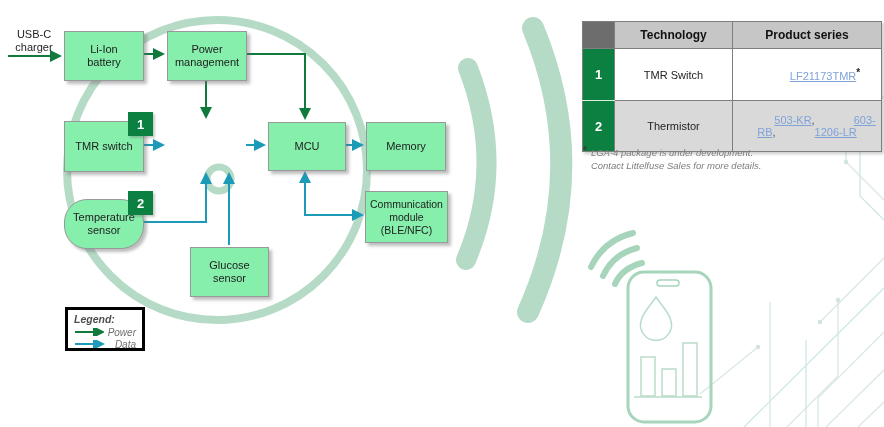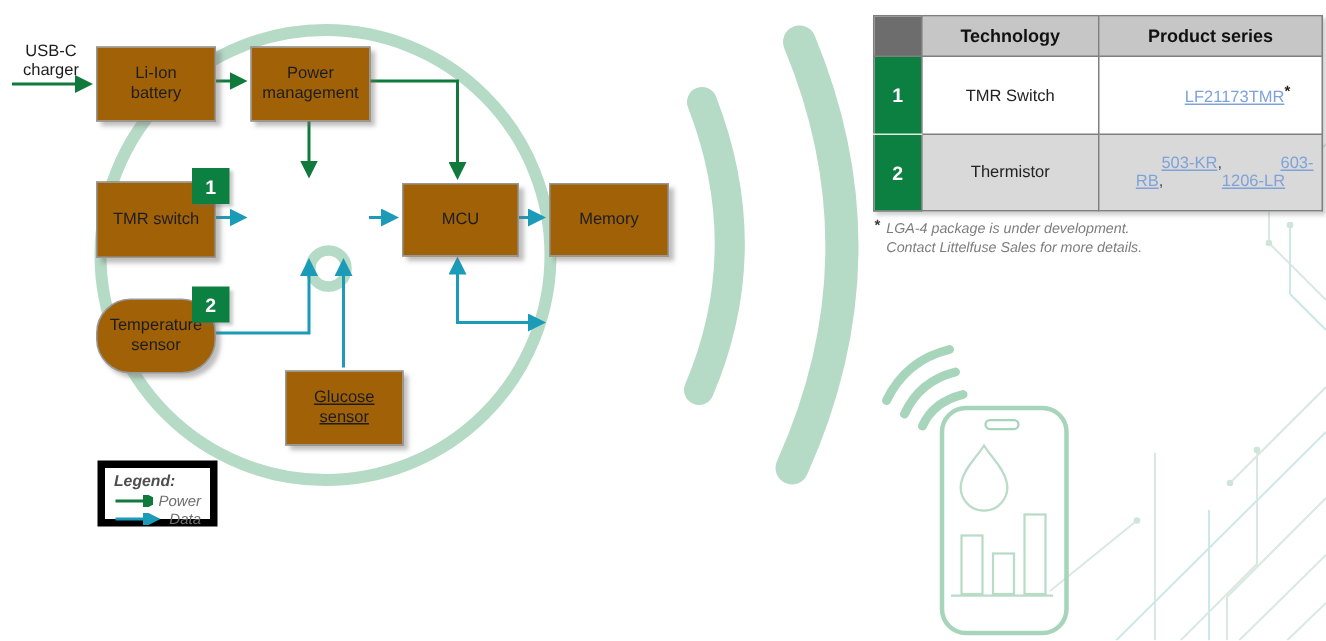--- a/index.html
+++ b/index.html
@@ -4,48 +4,48 @@
 <style>
   html,body{margin:0;padding:0;background:#ffffff;}
   .stage{
     position:relative;width:884px;height:427px;overflow:hidden;background:#ffffff;
     font-family:"Liberation Sans","DejaVu Sans",sans-serif;color:#1d1d1d;
   }
   .layer{position:absolute;left:0;top:0;z-index:1;}
 
   
   .box{
-    position:absolute;z-index:2;background:#a16207;border:1px solid #97989a;
+    position:absolute;z-index:2;background:#86efac;border:1px solid #97989a;
     box-shadow:3px 3px 3px rgba(110,110,110,.45);
     display:flex;align-items:center;justify-content:center;text-align:center;
     font-size:11px;line-height:13px;color:#1d1d1d;white-space:pre-line;
   }
   .ext-label{
     position:absolute;z-index:2;font-size:11px;line-height:13px;text-align:center;
     white-space:pre-line;color:#1d1d1d;
   }
   .badge{
     position:absolute;z-index:3;width:25px;height:24px;background:#0b8040;color:#ffffff;
     display:flex;align-items:center;justify-content:center;font-size:13px;font-weight:bold;
     box-shadow:2px 2px 2px rgba(110,110,110,.35);
   }
 
   
   .legend{
-    position:absolute;z-index:2;background:#ffffff;border:5px solid #000000;
+    position:absolute;z-index:2;background:#ffffff;border:3px solid #000000;
     padding:3px 6px;box-sizing:border-box;
   }
   .legend-title{font-size:10.5px;font-style:italic;font-weight:bold;color:#4f4f4f;margin-bottom:1px;}
   .legend-row{display:flex;align-items:center;height:12px;}
   .legend-row svg{display:block;}
   .legend-row span{font-size:10px;font-style:italic;color:#6f6f6f;margin-left:4px;}
 
   
   .ptable{
-    position:absolute;left:582px;top:10px;z-index:4;border-collapse:collapse;
+    position:absolute;left:582px;top:21px;z-index:4;border-collapse:collapse;
     box-shadow:2px 2px 3px rgba(110,110,110,.35);
   }
   .ptable th,.ptable td{border:1px solid #7f7f7f;padding:0;text-align:center;}
   .ptable th{height:26px;background:#c6c6c6;font-size:12px;font-weight:bold;color:#111;}
   .ptable th.corner{background:#6d6d6d;width:31px;}
   .ptable th.th-tech{width:117px;}
   .ptable th.th-prod{width:148px;}
   .ptable td.num{background:#0b8040;color:#ffffff;font-size:13px;font-weight:bold;}
   .ptable tr.r1 td{height:51px;background:#ffffff;}
   .ptable tr.r2 td{height:50px;background:#d9d9d9;}
@@ -152,21 +152,24 @@
 
   <div class="box" style="left:64px;top:31px;width:78px;height:48px;">Li-Ion
 battery</div>
   <div class="box" style="left:167px;top:31px;width:78px;height:48px;">Power
 management</div>
   <div class="box" style="left:64px;top:121px;width:78px;height:49px;">TMR switch</div>
   <div class="box" style="left:268px;top:122px;width:76px;height:47px;">MCU</div>
   <div class="box" style="left:366px;top:122px;width:78px;height:47px;">Memory</div>
   <div class="box" style="left:64px;top:199px;width:78px;height:48px;border-radius:23px;">Temperature
 sensor</div>
-  <div class="box" style="left:190px;top:247px;width:77px;height:48px;text-decoration:underline;">Glucose
+  <div class="box" style="left:365px;top:191px;width:81px;height:50px;font-size:10.5px;">Communication
+module
+(BLE/NFC)</div>
+  <div class="box" style="left:190px;top:247px;width:77px;height:48px;">Glucose
 sensor</div>
 
   <div class="badge" style="left:128px;top:112px;">1</div>
   <div class="badge" style="left:128px;top:191px;">2</div>
 
   <div class="legend" style="left:65px;top:307px;width:80px;height:44px;">
     <div class="legend-title">Legend:</div>
     <div class="legend-row">
       <svg width="38" height="8">
         <line x1="1" y1="4" x2="28" y2="4" stroke="#0f7a3c" stroke-width="2" marker-end="url(#ah-g)"></line>

